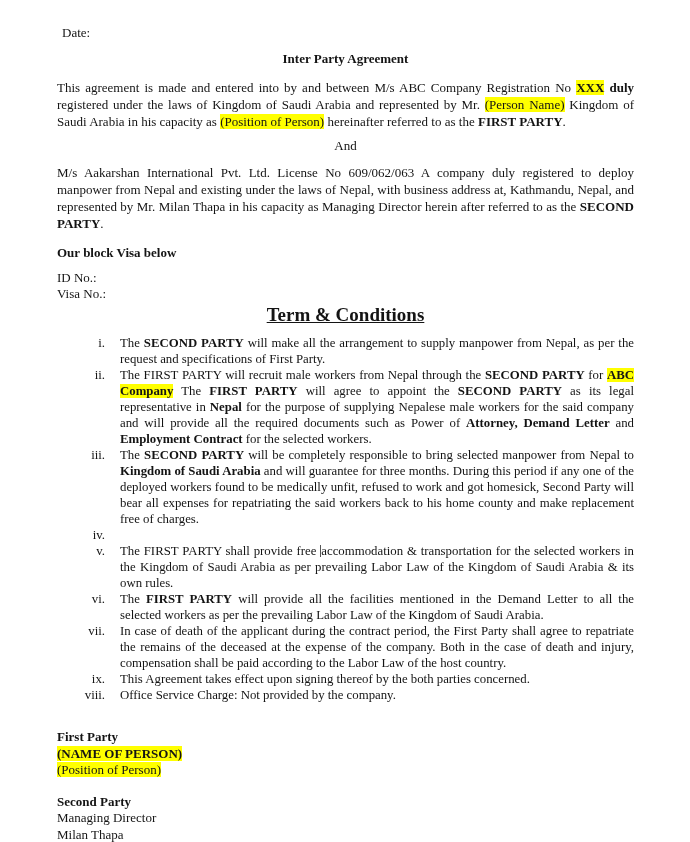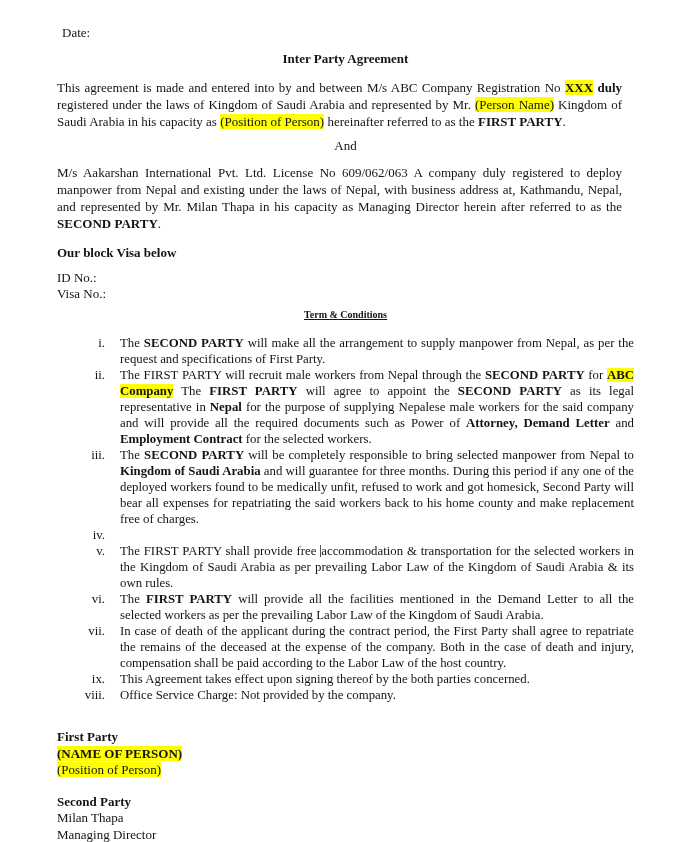--- a/index.html
+++ b/index.html
@@ -17,28 +17,28 @@
     overflow: hidden;
   }
   .date-line { margin-left: 5px; }
   .doc-title {
     margin: 8px 0 0 0;
     text-align: center;
     font-size: 13px;
     line-height: 20px;
     font-weight: bold;
   }
-  .para { margin: 10px 12px 0 0; text-align: justify; }
+  .para { margin: 10px 0 0 0; text-align: justify; }
   .and-sep { margin: 7px 0 0 0; text-align: center; }
   .visa-head { margin: 12px 0 0 0; font-weight: bold; }
   .visa-lines { margin: 9px 0 0 0; line-height: 16px; }
   .terms-head {
     margin: 3px 0 0 0;
     text-align: center;
-    font-size: 10px;
+    font-size: 19px;
     line-height: 20px;
     font-weight: bold;
   }
   .terms-head .u { text-decoration: underline; }
   .terms-list { margin: 10px 0 0 0; font-size: 12.8px; line-height: 16px; }
   .term-row { display: flex; }
   .term-num { width: 48px; flex-shrink: 0; text-align: right; }
   .term-body { margin-left: 15px; flex: 1; text-align: justify; }
   .b { font-weight: bold; }
   .hl { background: var(--hl, #ffff00); }
@@ -118,17 +118,17 @@
     </div>
 
   <div class="sig-block sig-first">
     <div class="b">First Party</div>
     <div><span class="b hl">(NAME OF PERSON)</span></div>
     <div><span class="hl">(Position of Person)</span></div>
   </div>
 
   <div class="sig-block sig-second">
     <div class="b">Second Party</div>
+    <div>Managing Director</div>
     <div>Milan Thapa</div>
-    <div>Managing Director</div>
   </div>
 
 </div>
 
 </body></html>

